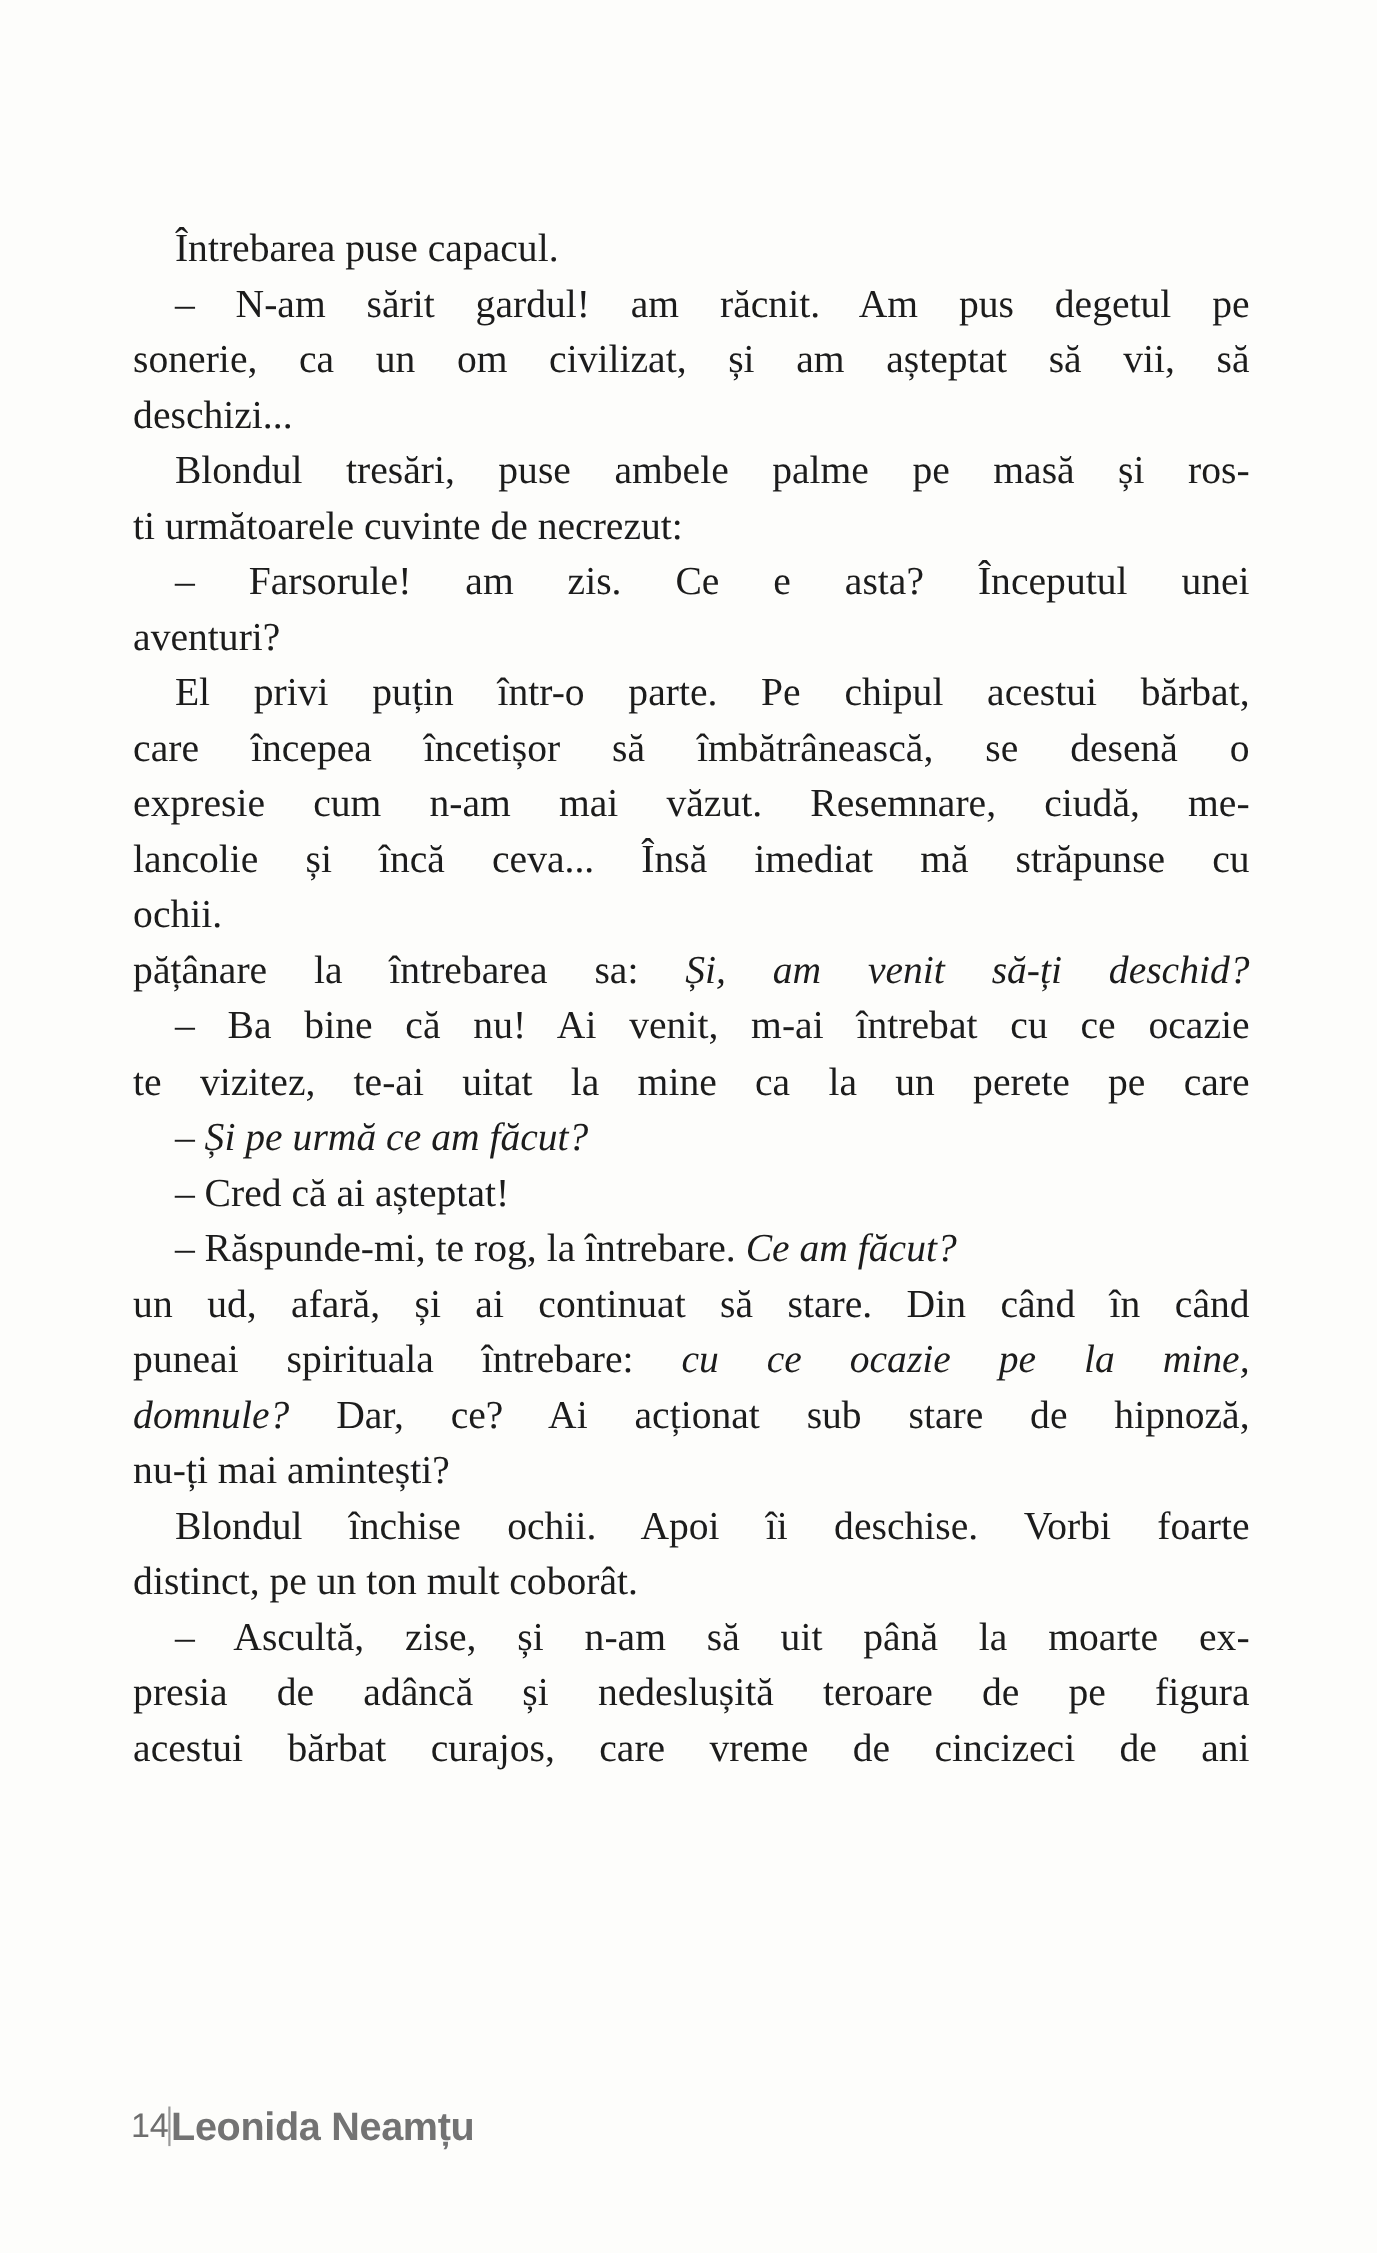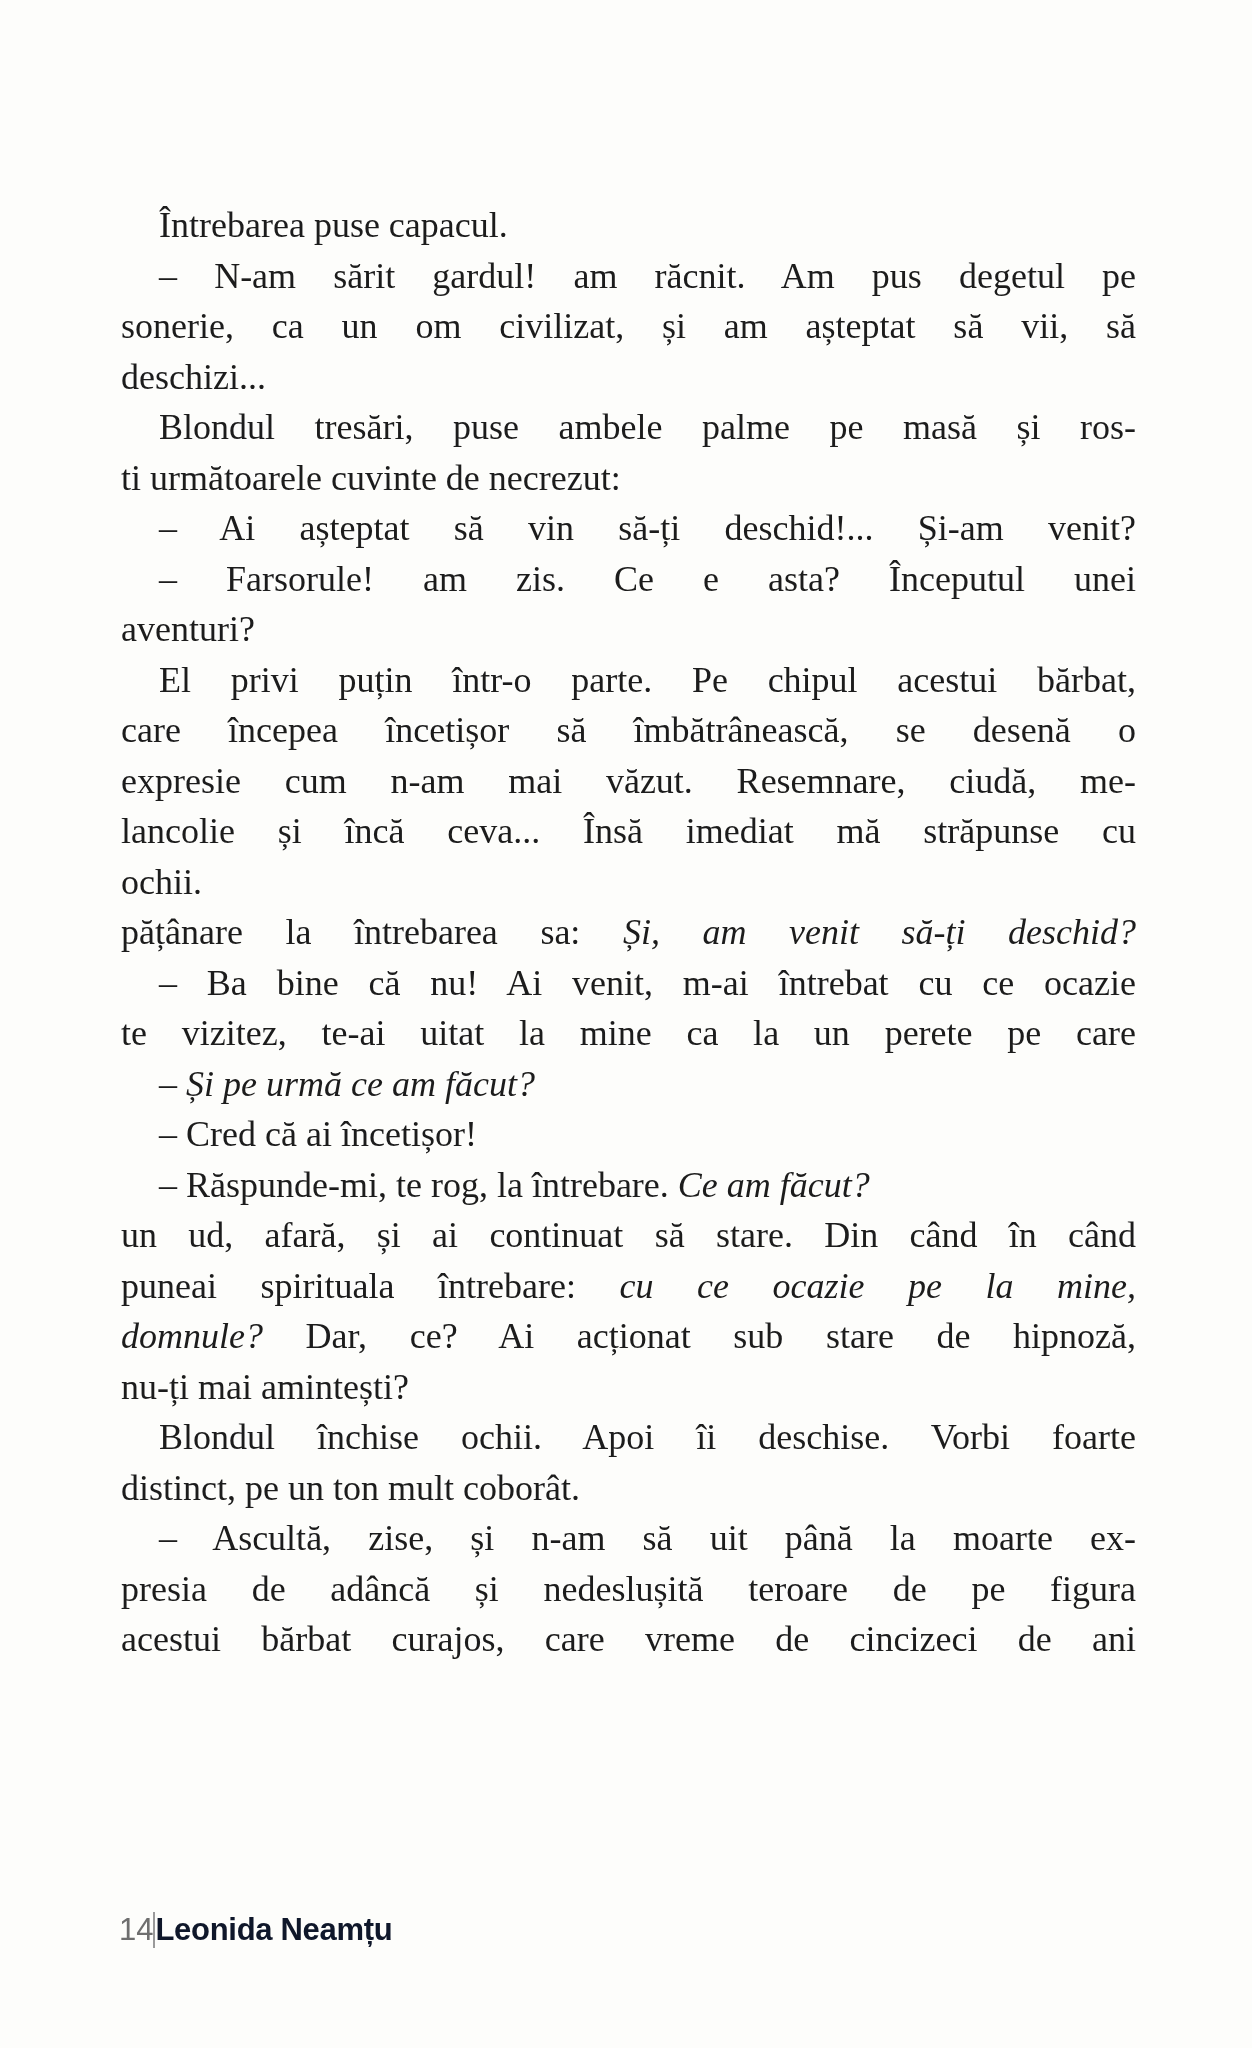--- a/index.html
+++ b/index.html
@@ -38,48 +38,47 @@
     color: #6e6e6e;
   }
   .footer-rule {
     width: 2px;
     height: 36px;
     background: #9a9a9a;
   }
   .author {
     font-family: "Liberation Sans", sans-serif;
     font-weight: 700;
-    font-size: 31px;
-    color: #0f172a;
+    font-size: 36px;
+    color: #737373;
     letter-spacing: -0.3px;
   }
 </style>
 </head>
 <body>
 
 <div class="text-block">
     <div class="line ind"><span>Întrebarea puse capacul.</span></div>
     <div class="line j ind"><span>– N-am sărit gardul! am răcnit. Am pus degetul pe</span></div>
     <div class="line j"><span>sonerie, ca un om civilizat, și am așteptat să vii, să</span></div>
     <div class="line"><span>deschizi...</span></div>
     <div class="line j ind"><span>Blondul tresări, puse ambele palme pe masă și ros-</span></div>
     <div class="line"><span>ti următoarele cuvinte de necrezut:</span></div>
-    <div class="line j ind"><span>– Ai așteptat să vin să-ți deschid!... Și-am venit?</span></div>
     <div class="line j ind"><span>– Farsorule! am zis. Ce e asta? Începutul unei</span></div>
     <div class="line"><span>aventuri?</span></div>
     <div class="line j ind"><span>El privi puțin într-o parte. Pe chipul acestui bărbat,</span></div>
     <div class="line j"><span>care începea încetișor să îmbătrânească, se desenă o</span></div>
     <div class="line j"><span>expresie cum n-am mai văzut. Resemnare, ciudă, me-</span></div>
     <div class="line j"><span>lancolie și încă ceva... Însă imediat mă străpunse cu</span></div>
     <div class="line"><span>ochii.</span></div>
     <div class="line j"><span>pățânare la întrebarea sa: </span><span class="it">Și, am venit să-ți deschid?</span></div>
     <div class="line j ind"><span>– Ba bine că nu! Ai venit, m-ai întrebat cu ce ocazie</span></div>
     <div class="line j"><span>te vizitez, te-ai uitat la mine ca la un perete pe care</span></div>
     <div class="line ind"><span>– </span><span class="it">Și pe urmă ce am făcut?</span></div>
-    <div class="line ind"><span>– Cred că ai încetișor!</span></div>
+    <div class="line ind"><span>– Cred că ai așteptat!</span></div>
     <div class="line ind"><span>– Răspunde-mi, te rog, la întrebare. </span><span class="it">Ce am făcut?</span></div>
     <div class="line j"><span>un ud, afară, și ai continuat să stare. Din când în când</span></div>
     <div class="line j"><span>puneai spirituala întrebare: </span><span class="it">cu ce ocazie pe la mine,</span></div>
     <div class="line j"><span class="it">domnule?</span><span> Dar, ce? Ai acționat sub stare de hipnoză,</span></div>
     <div class="line"><span>nu-ți mai amintești?</span></div>
     <div class="line j ind"><span>Blondul închise ochii. Apoi îi deschise. Vorbi foarte</span></div>
     <div class="line"><span>distinct, pe un ton mult coborât.</span></div>
     <div class="line j ind"><span>– Ascultă, zise, și n-am să uit până la moarte ex-</span></div>
     <div class="line j"><span>presia de adâncă și nedeslușită teroare de pe figura</span></div>
     <div class="line j"><span>acestui bărbat curajos, care vreme de cincizeci de ani</span></div>

